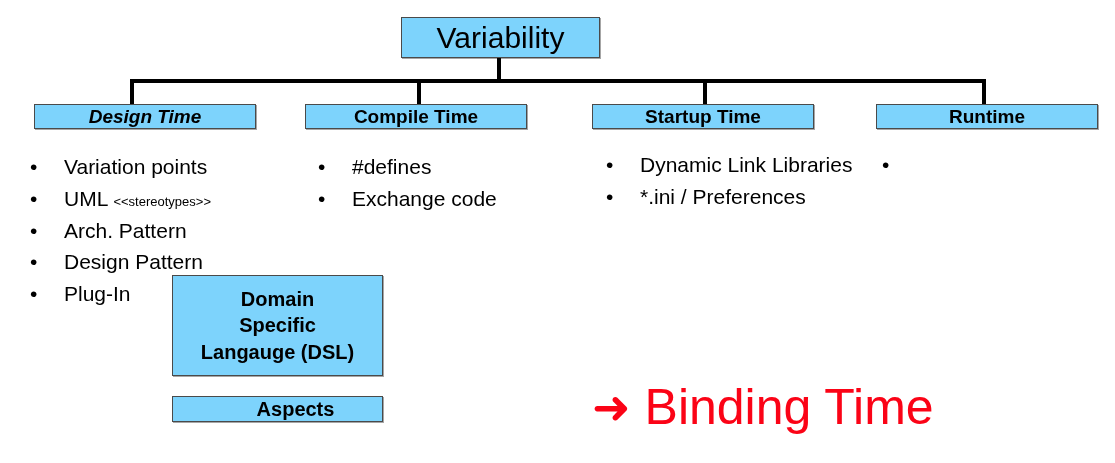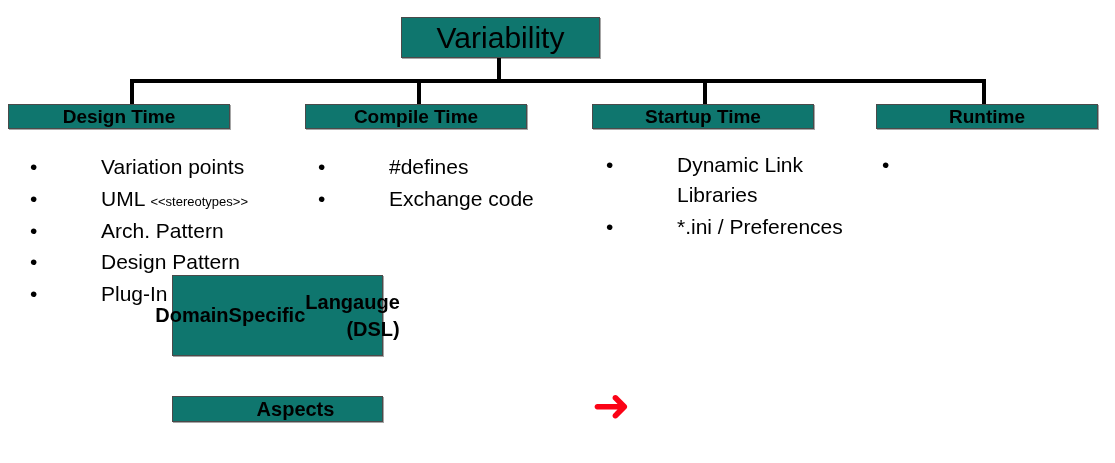--- a/index.html
+++ b/index.html
@@ -12,59 +12,59 @@
     width: 1115px;
     height: 463px;
     background: #ffffff;
     font-family: "Liberation Sans", sans-serif;
     overflow: hidden;
   }
 
   
   .gbox {
     position: absolute;
-    background: #0f766e;
+    background: #7dd3fc;
     border: 1px solid #4a4a4a;
     box-sizing: border-box;
     display: flex;
     align-items: center;
     justify-content: center;
-    text-align: right;
+    text-align: center;
     color: #000000;
     box-shadow: 1px 1px 0 rgba(0,0,0,0.35);
   }
   .gbox.root {
     left: 401px;
     top: 17px;
     width: 199px;
     height: 41px;
     font-size: 30px;
     font-weight: normal;
   }
   .gbox.cat {
     top: 104px;
     width: 222px;
     height: 25px;
     font-size: 19px;
     font-weight: bold;
   }
-  .cat-0 { left: 8px; }
+  .cat-0 { left: 34px; font-style: italic; }
   .cat-1 { left: 305px; }
   .cat-2 { left: 592px; }
   .cat-3 { left: 876px; }
 
   .gbox.dsl {
     left: 172px;
     top: 275px;
     width: 211px;
-    height: 81px;
+    height: 101px;
     font-size: 20px;
     font-weight: bold;
     line-height: 1.32;
-    flex-direction: row;
+    flex-direction: column;
   }
   .gbox.aspects {
     left: 172px;
     top: 396px;
     width: 211px;
     height: 26px;
     font-size: 20px;
     font-weight: bold;
     padding-left: 36px;
   }
@@ -101,21 +101,20 @@
   .bullet-dot {
     flex: 0 0 auto;
     width: 34px;
     text-align: left;
     font-size: 21px;
     line-height: 1.42;
   }
   .bullet-text {
     flex: 1 1 auto;
     line-height: 1.42;
-    margin-left: 37px;
   }
   .small-tag {
     font-size: 13px;
   }
 
   
   #binding-time {
     position: absolute;
     left: 592px;
     top: 382px;
@@ -220,15 +219,16 @@
     <span>Specific</span>
     <span>Langauge (DSL)</span>
   </div>
 
   <div class="gbox aspects">
     <span>Aspects</span>
   </div>
 
   <div id="binding-time">
     <span id="binding-arrow">➜</span>
+    <span id="binding-label">Binding Time</span>
   </div>
 
 </div>
 
 </body></html>

